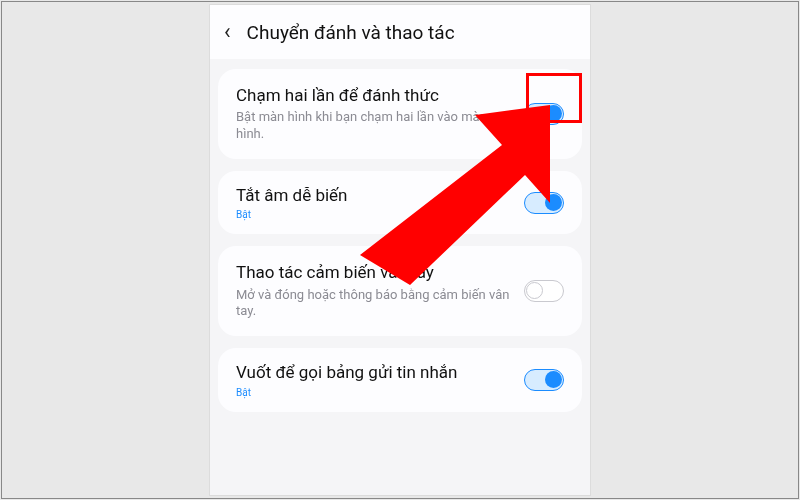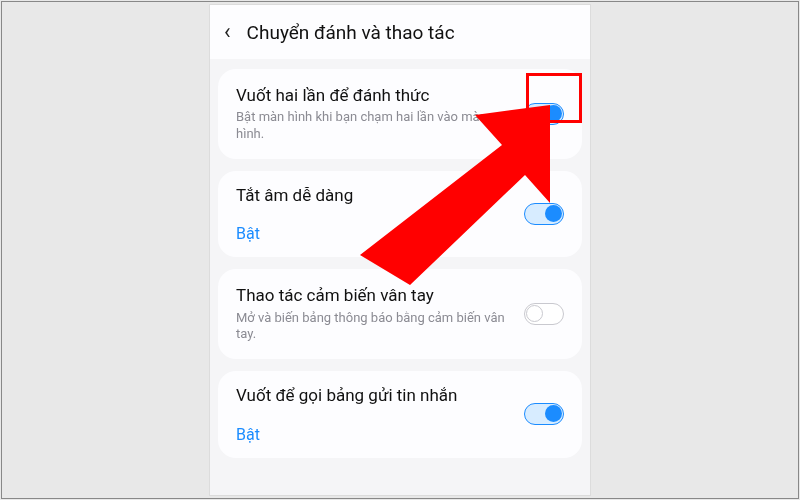--- a/index.html
+++ b/index.html
@@ -71,23 +71,23 @@
     font-weight: 400;
     line-height: 1.25;
   }
   .card-desc {
     font-size: 13px;
     color: #8b8b93;
     margin-top: 3px;
     line-height: 1.3;
   }
   .card-status {
-    font-size: 16px;
+    font-size: 10px;
     color: #1b8cff;
-    margin-top: 18px;
+    margin-top: 3px;
   }
   .toggle {
     width: 40px;
     height: 22px;
     border-radius: 22px;
     position: relative;
     flex: 0 0 auto;
     cursor: pointer;
   }
   .toggle.on {
@@ -133,42 +133,42 @@
 
     <div class="header">
       <span class="back-icon">‹</span>
       <span class="header-title">Chuyển đánh và thao tác</span>
     </div>
 
     <div class="list">
 
       <div class="card">
         <div class="card-text">
-          <div class="card-title">Vuốt hai lần để đánh thức</div>
+          <div class="card-title">Chạm hai lần để đánh thức</div>
           <div class="card-desc">Bật màn hình khi bạn chạm hai lần vào màn hình.</div>
         </div>
         <div class="toggle on">
             <div class="knob"></div>
           </div>
       </div>
 
       <div class="card compact">
         <div class="card-text">
-          <div class="card-title">Tắt âm dễ dàng</div>
+          <div class="card-title">Tắt âm dễ biến</div>
           <div class="card-status">Bật</div>
         </div>
         <div class="toggle on">
             <div class="knob"></div>
           </div>
       </div>
 
       <div class="card">
         <div class="card-text">
           <div class="card-title">Thao tác cảm biến vân tay</div>
-          <div class="card-desc">Mở và biến bảng thông báo bằng cảm biến vân tay.</div>
+          <div class="card-desc">Mở và đóng hoặc thông báo bằng cảm biến vân tay.</div>
         </div>
         <div class="toggle off">
             <div class="knob"></div>
           </div>
       </div>
 
       <div class="card compact">
         <div class="card-text">
           <div class="card-title">Vuốt để gọi bảng gửi tin nhắn</div>
           <div class="card-status">Bật</div>

